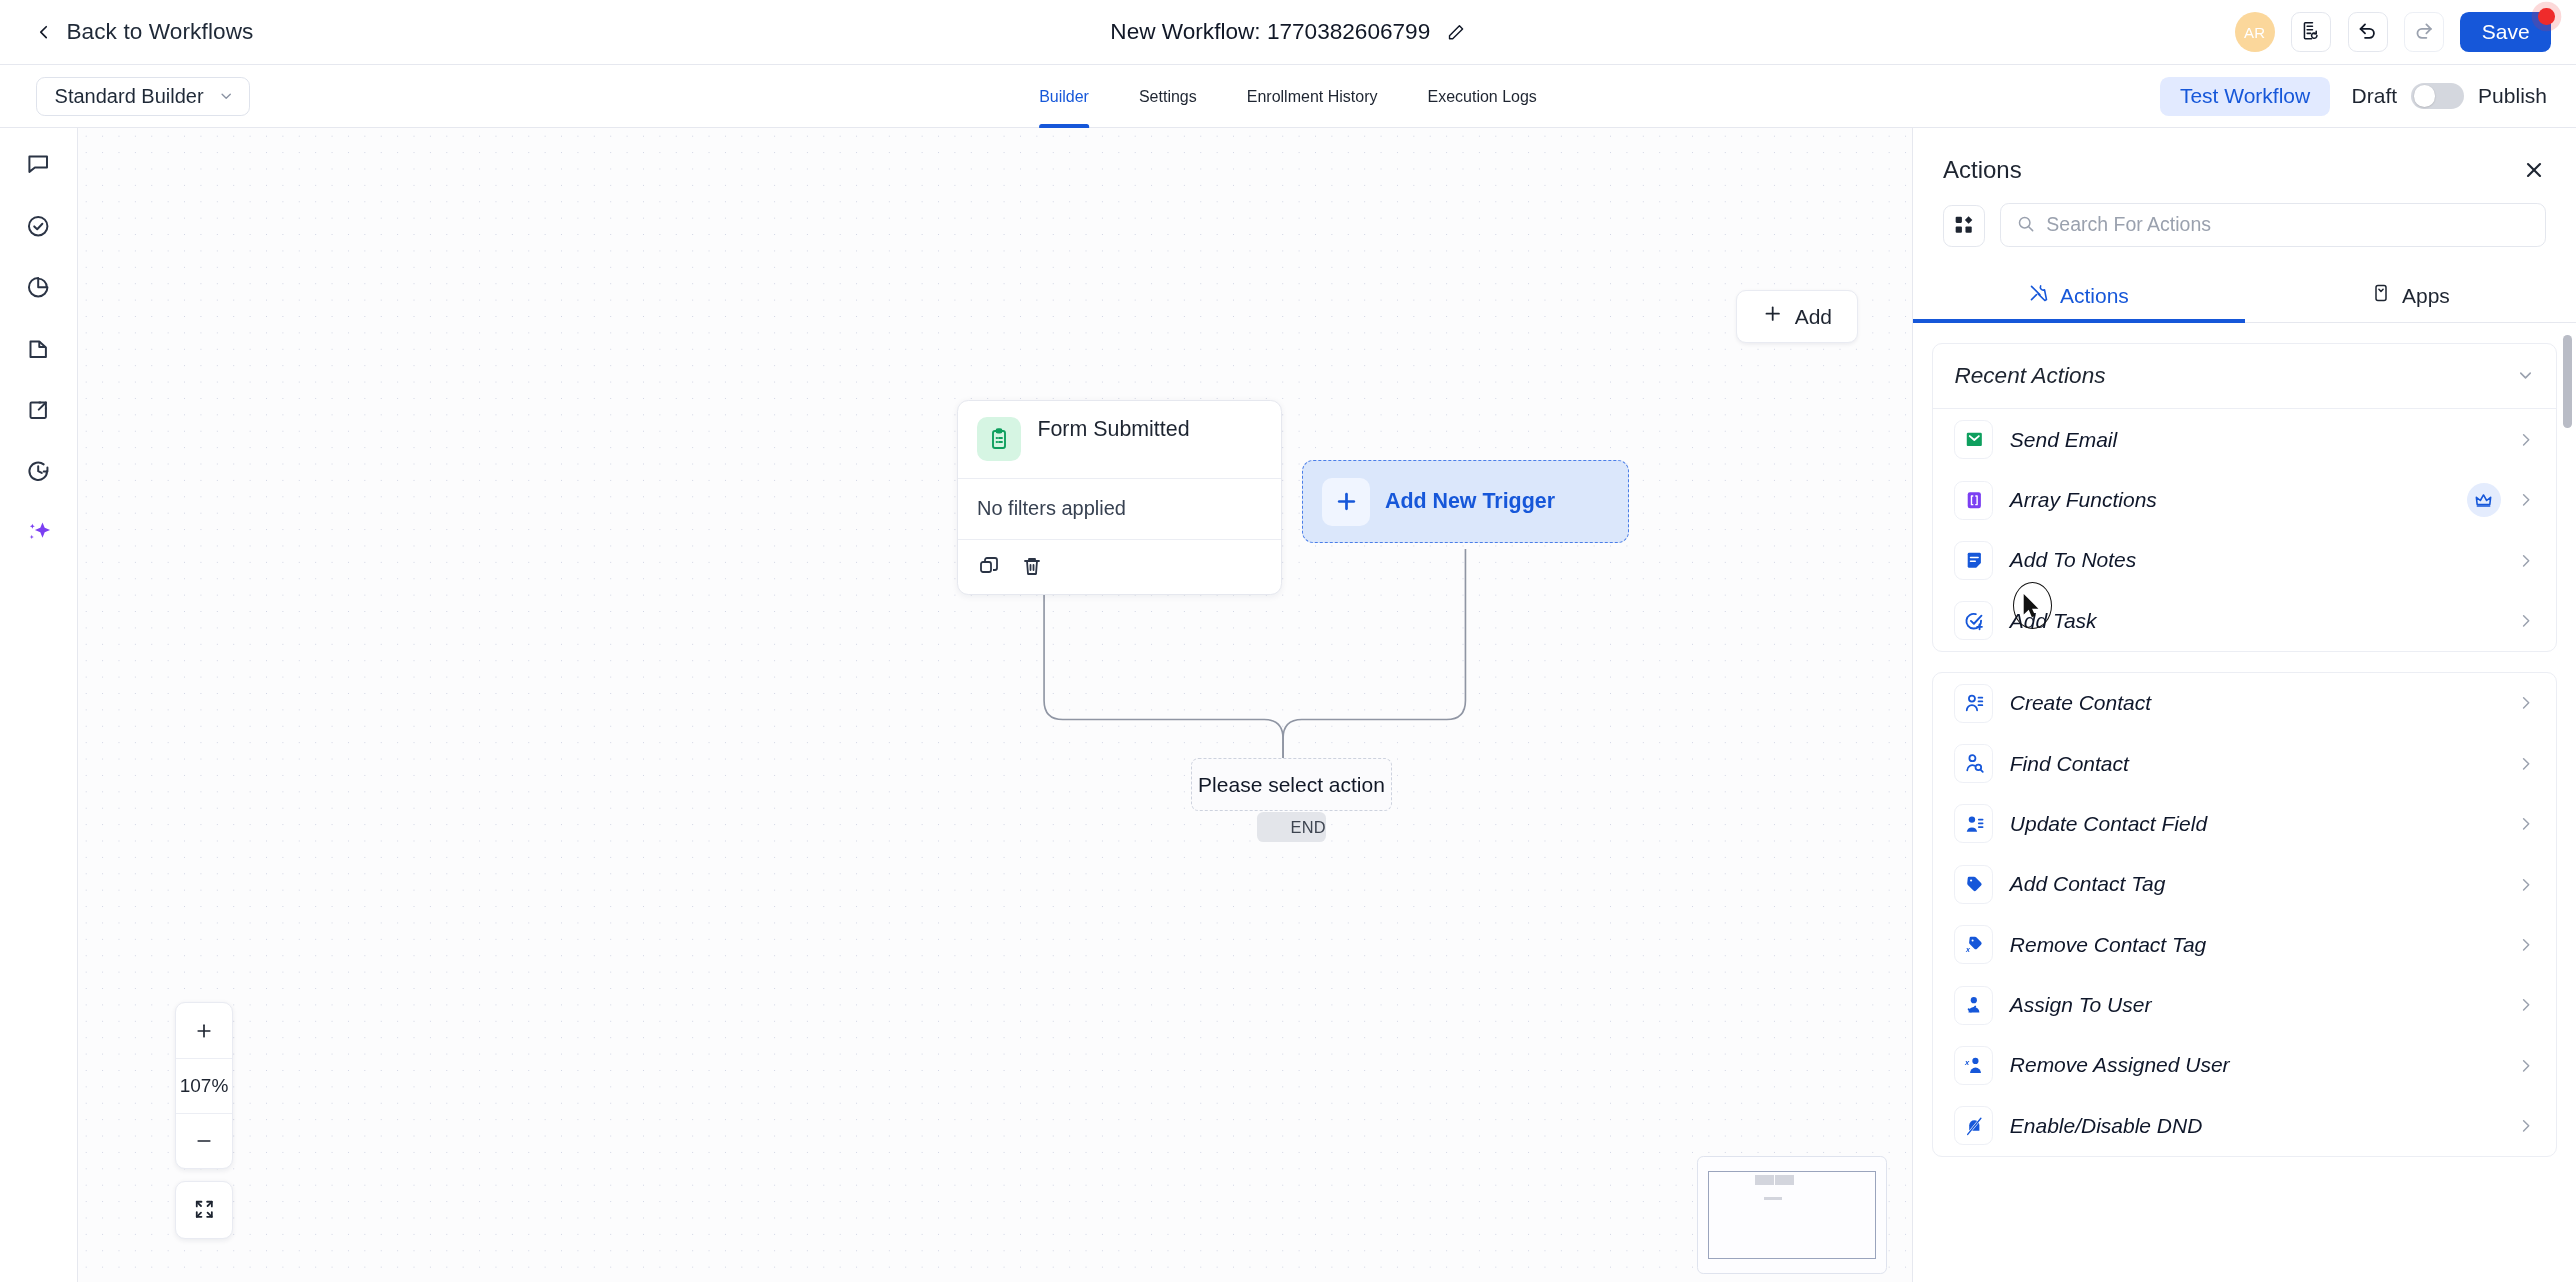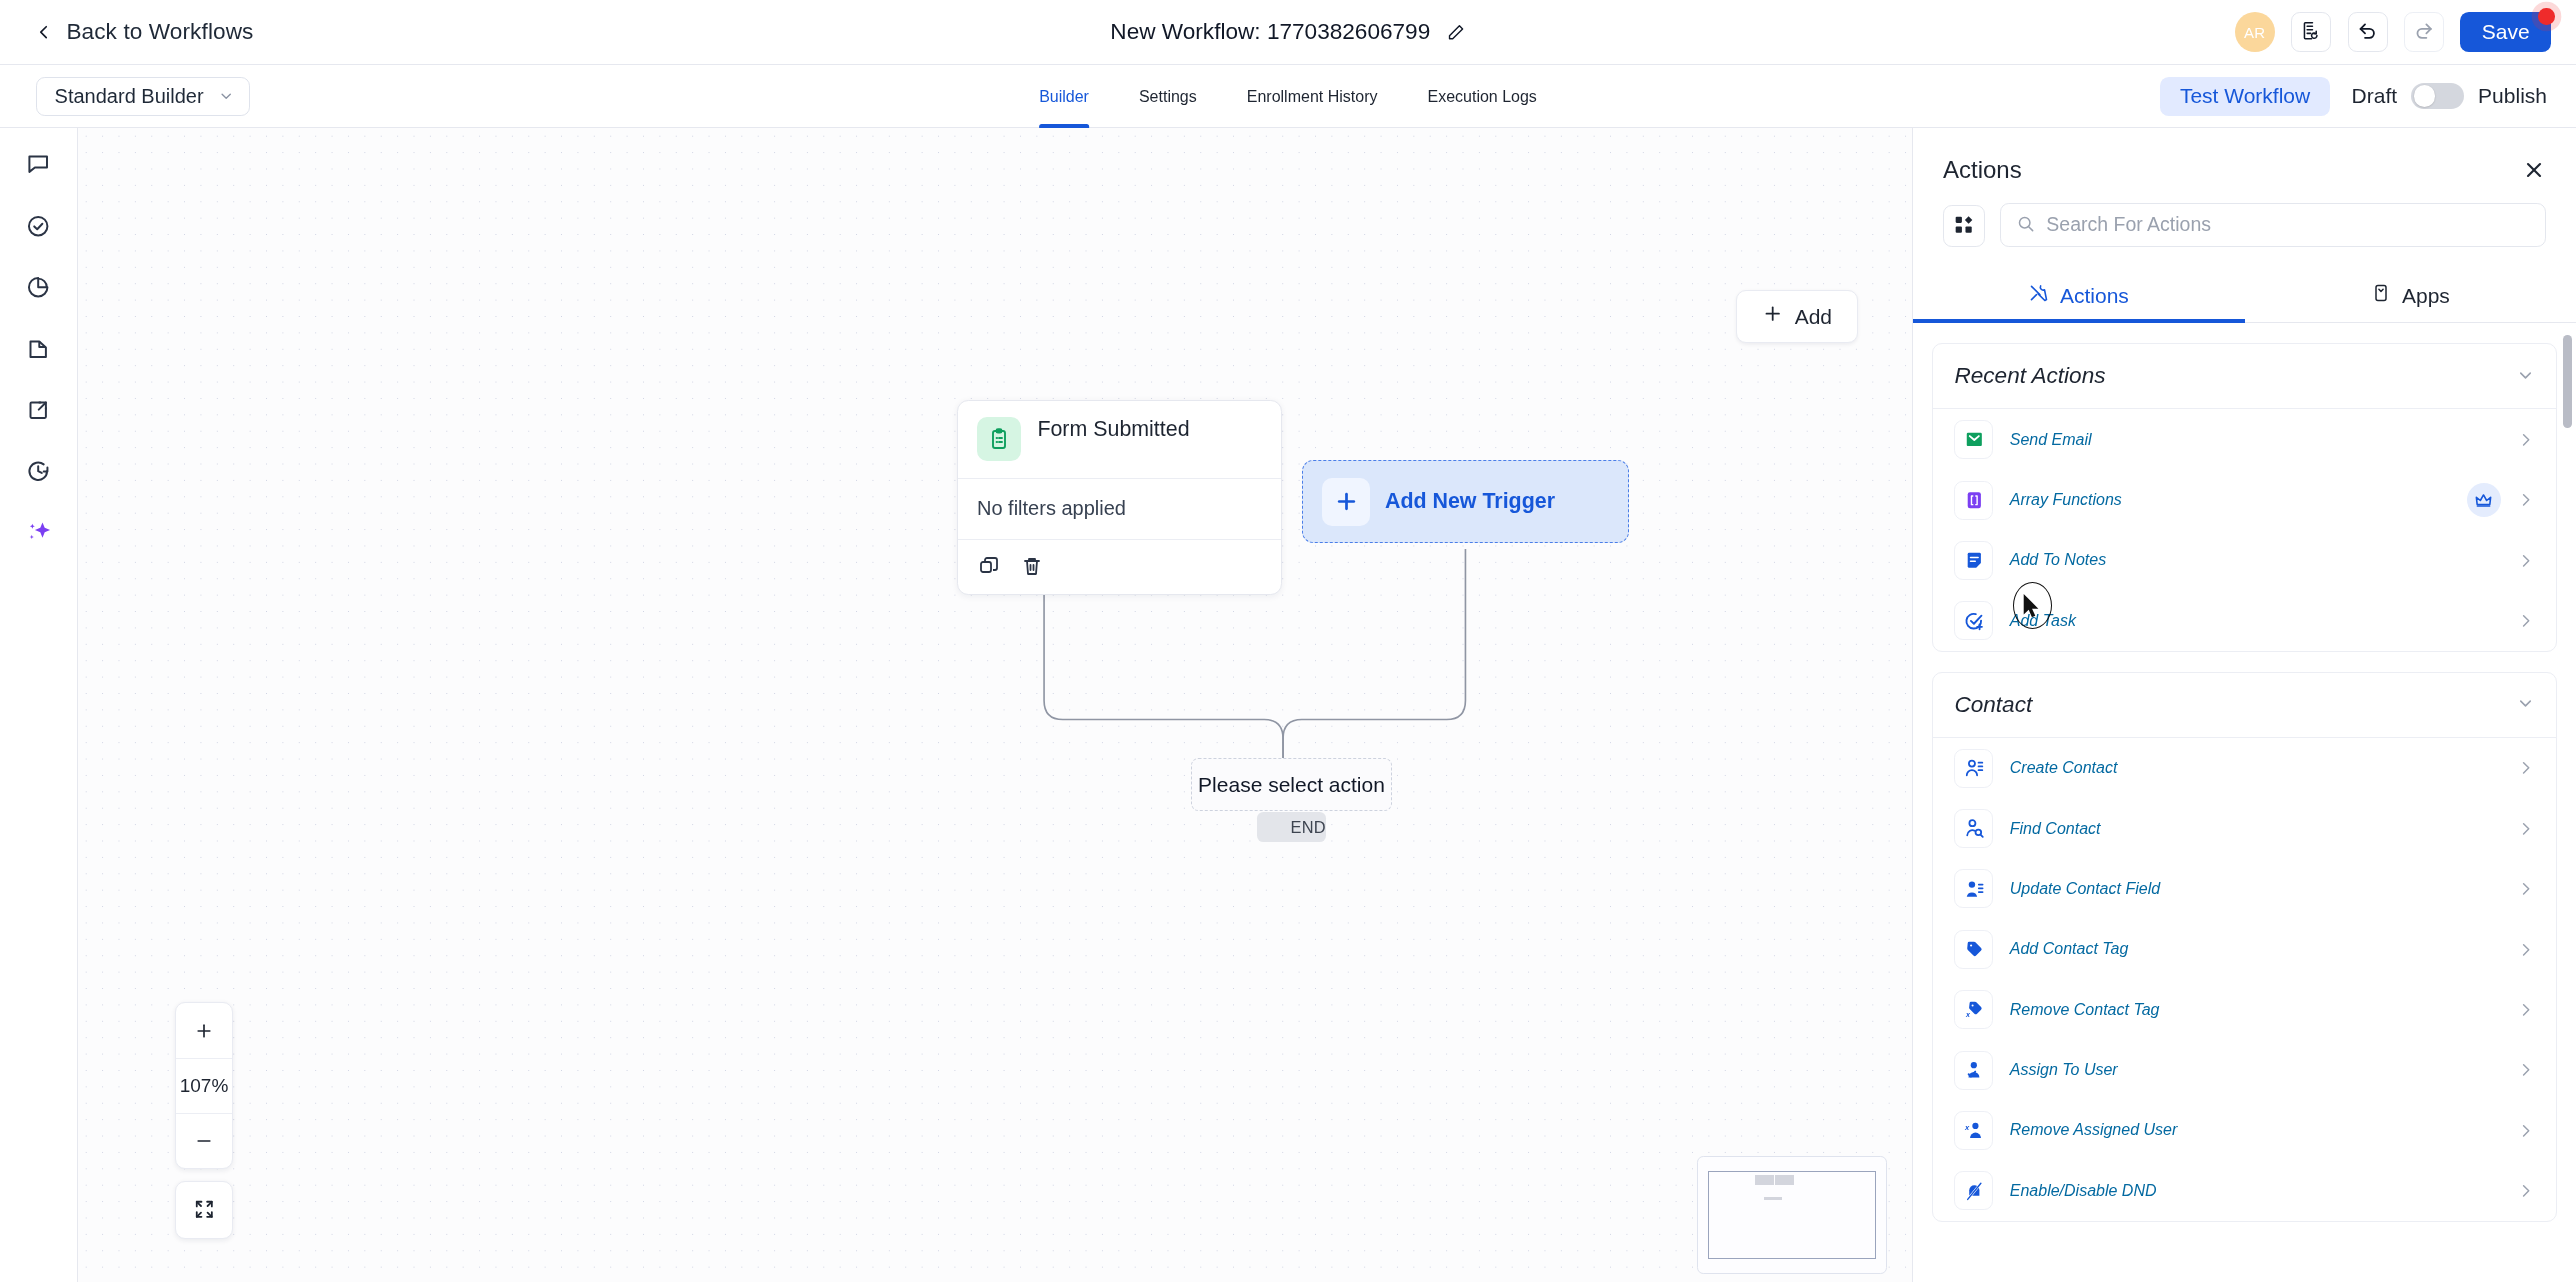--- a/index.html
+++ b/index.html
@@ -276,21 +276,21 @@
   }
   .section-title { font-size: 22.6px; color: #1e2531; }
   .act-row {
     display: flex; align-items: center; gap: 16.4px;
     padding: 10.7px 21.4px; cursor: pointer;
   }
   .act-ico {
     width: 39px; height: 39px; border-radius: 8.8px; border: 0.6px solid #eef0f6;
     display: flex; align-items: center; justify-content: center; flex: 0 0 39px;
   }
-  .act-label { font-size: 16px; color: #0369a1; flex: 1; }
+  .act-label { font-size: 21px; color: #0f172a; flex: 1; }
   .crown-badge {
     width: 34px; height: 34px; border-radius: 50%; background: #e4ecfd;
     display: flex; align-items: center; justify-content: center;
   }
   .row-chev { width: 17.6px; height: 17.6px; display:block; }
 
   .panel-sb {
     position: absolute; top: 11.3px; right: 3.8px; width: 8.8px; height: 93px;
     border-radius: 4.4px; background: #b9bcc6;
   }
@@ -694,28 +694,20 @@
             <span class="act-label">Add Task</span>
             <span>
               <svg class="row-chev" viewBox="0 0 24 24" fill="none" stroke="#9aa1ae" stroke-width="2" stroke-linecap="round" stroke-linejoin="round">
                   <polyline points="9 5 16 12 9 19"></polyline>
                 </svg>
             </span>
           </div>
         </div>
 
         <div class="section">
-          <div class="section-head">
-            <span class="section-title">Contact</span>
-            <span>
-              <svg width="19" height="19" viewBox="0 0 24 24" fill="none" stroke="#9aa1ae" stroke-width="2" stroke-linecap="round" stroke-linejoin="round">
-                  <polyline points="6 9 12 15 18 9"></polyline>
-                </svg>
-            </span>
-          </div>
 
           <div class="act-row">
             <span class="act-ico">
               <svg width="22.6" height="22.6" viewBox="0 0 24 24" fill="none" stroke="#1657d9" stroke-width="1.9" stroke-linecap="round">
                   <circle cx="9.5" cy="7" r="3.2"></circle>
                   <path d="M4 19.5a5.5 5.5 0 0 1 11 0"></path>
                   <line x1="16.5" y1="6" x2="20.5" y2="6"></line>
                   <line x1="16.5" y1="10" x2="20.5" y2="10"></line>
                   <line x1="16.5" y1="14" x2="20.5" y2="14"></line>
                 </svg>

